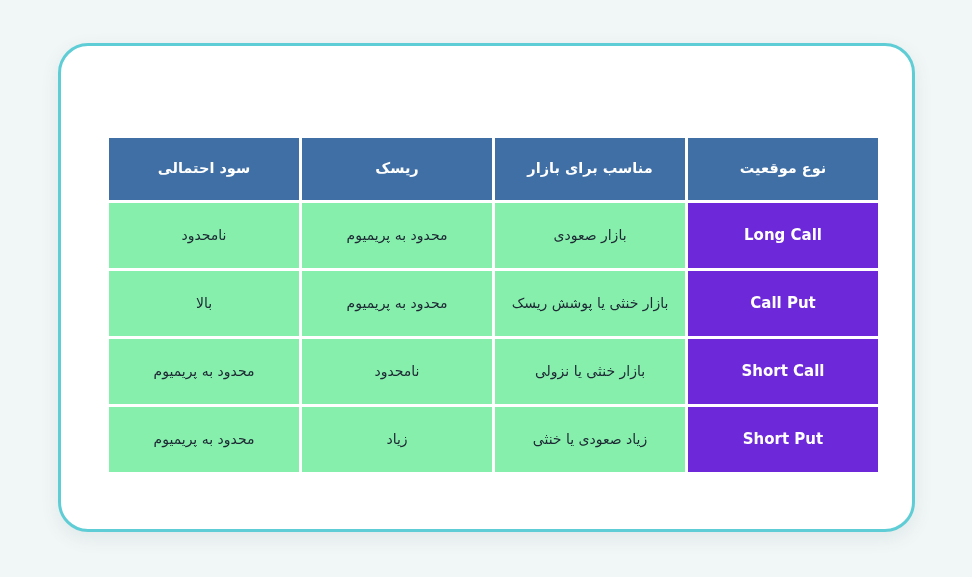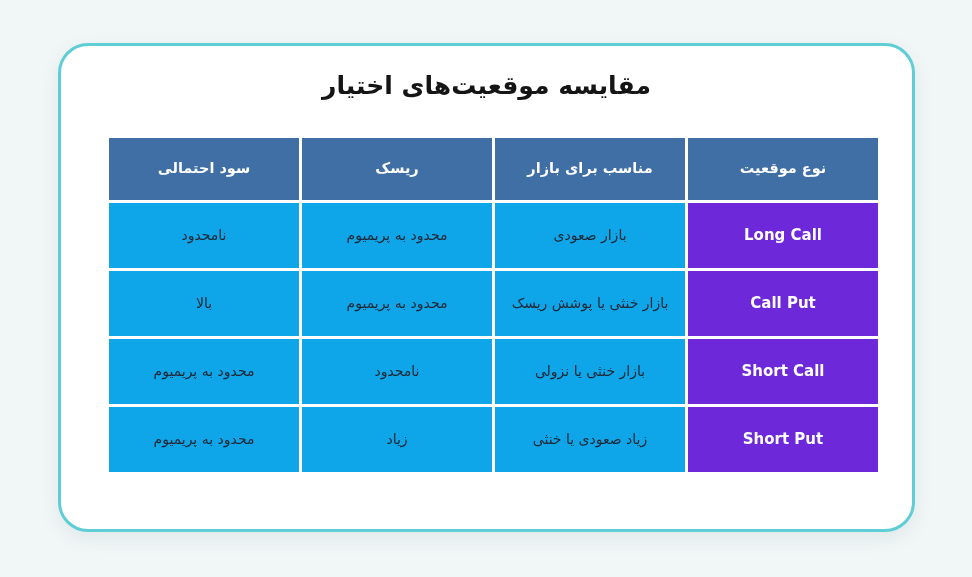--- a/index.html
+++ b/index.html
@@ -67,42 +67,41 @@
 
   .header-cell {
     background: #3f6fa5;
     color: #ffffff;
     height: 62px;
     font-size: 14.5px;
     font-weight: bold;
   }
 
   .body-cell {
-    background: #0ea5e9;
+    background: #86efac;
     color: #1d2733;
     height: 65px;
     font-size: 14px;
     font-weight: normal;
   }
 
   .type-cell {
     background: #6d28d9;
     color: #ffffff;
     height: 65px;
     font-size: 15px;
     font-weight: bold;
     direction: ltr;
   }
 </style>
 </head>
 <body>
 
 <div id="card-panel">
 
-  <div id="page-title">مقایسه موقعیت‌های اختیار</div>
 
   <table id="comparison-table">
     <colgroup>
       <col>
         <col>
         <col>
         <col>
     </colgroup>
     <thead>
       <tr>

